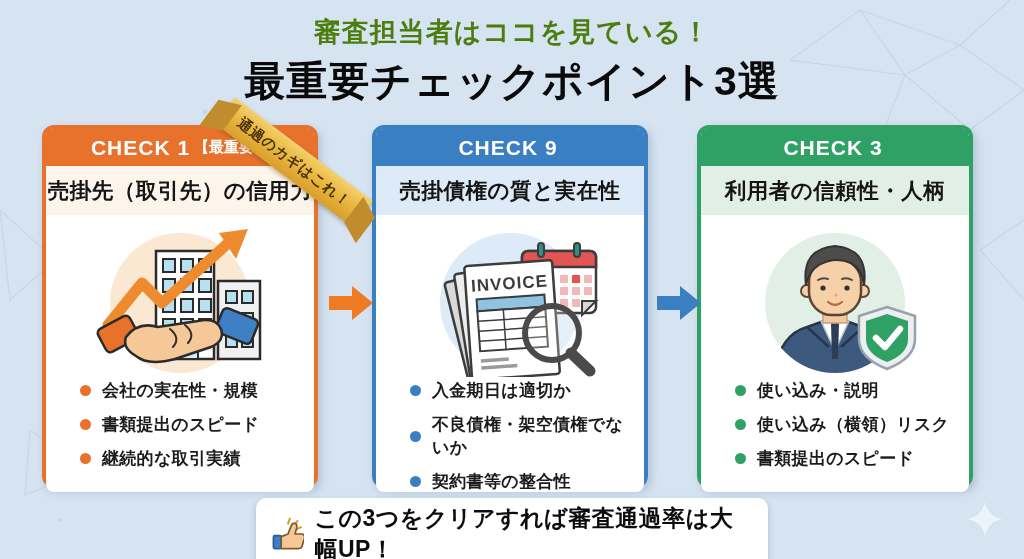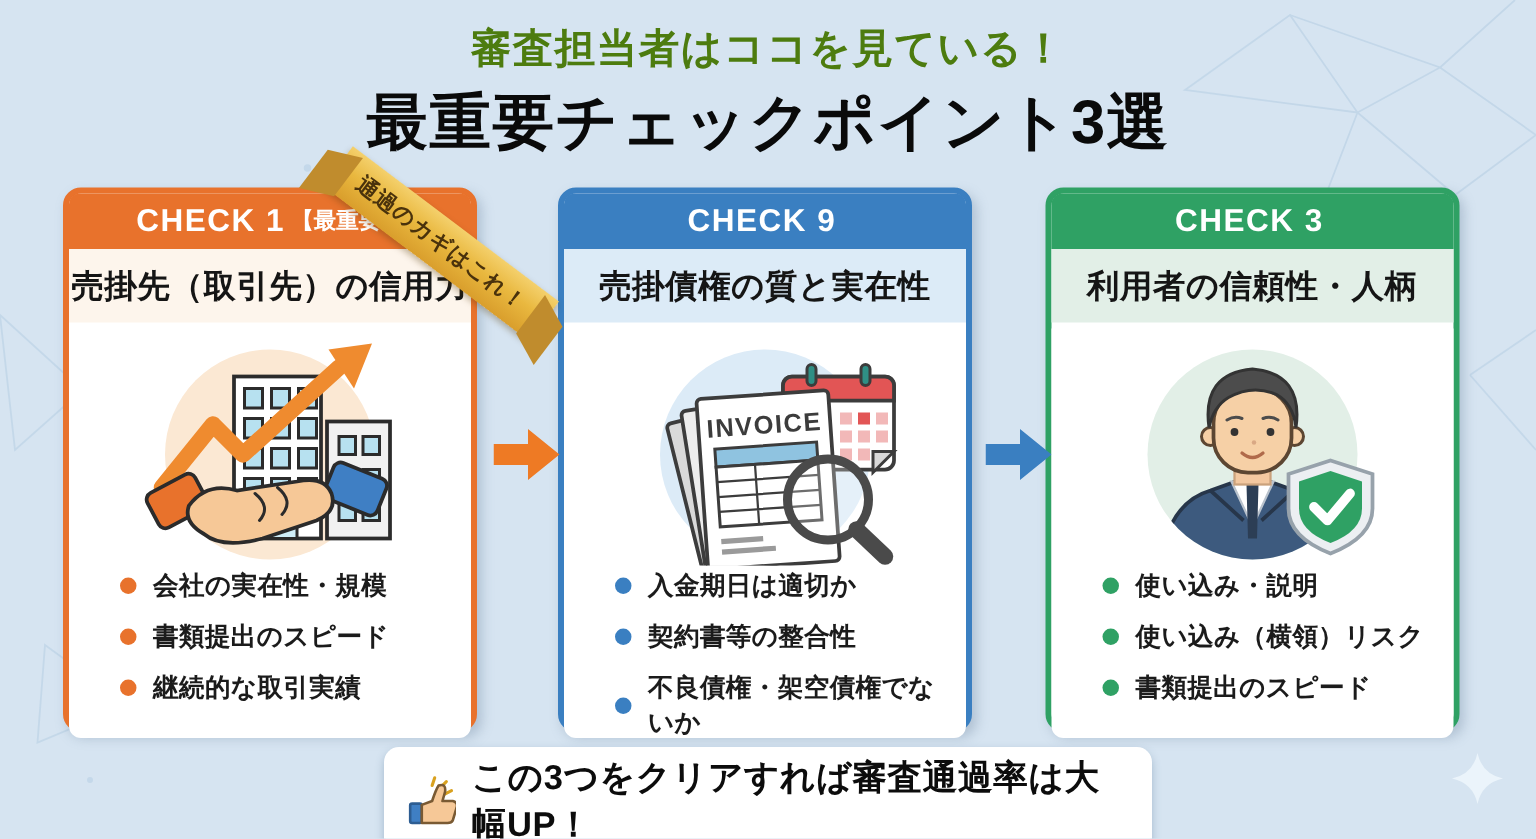--- a/index.html
+++ b/index.html
@@ -223,25 +223,25 @@
       <circle cx="142" cy="114" r="27" fill="rgba(255,255,255,0.25)" stroke="#4a4a4a" stroke-width="6"></circle>
       <line x1="161" y1="134" x2="180" y2="152" stroke="#4a4a4a" stroke-width="11" stroke-linecap="round"></line>
     </svg>
     <ul class="bullets">
       <li>
           <span class="dot"></span>
           <span>入金期日は適切か</span>
         </li>
       <li>
           <span class="dot"></span>
+          <span>不良債権・架空債権でないか</span>
+        </li>
+      <li>
+          <span class="dot"></span>
           <span>契約書等の整合性</span>
-        </li>
-      <li>
-          <span class="dot"></span>
-          <span>不良債権・架空債権でないか</span>
         </li>
     </ul>
   </div>
 </div>
 
 <svg class="flow-arrow flow-arrow-2" width="44" height="38" viewBox="0 0 44 38">
   <polygon points="0,12 23,12 23,2 44,19 23,36 23,26 0,26" fill="#3a7fc1"></polygon>
 </svg>
 
 <div class="card card-3">

